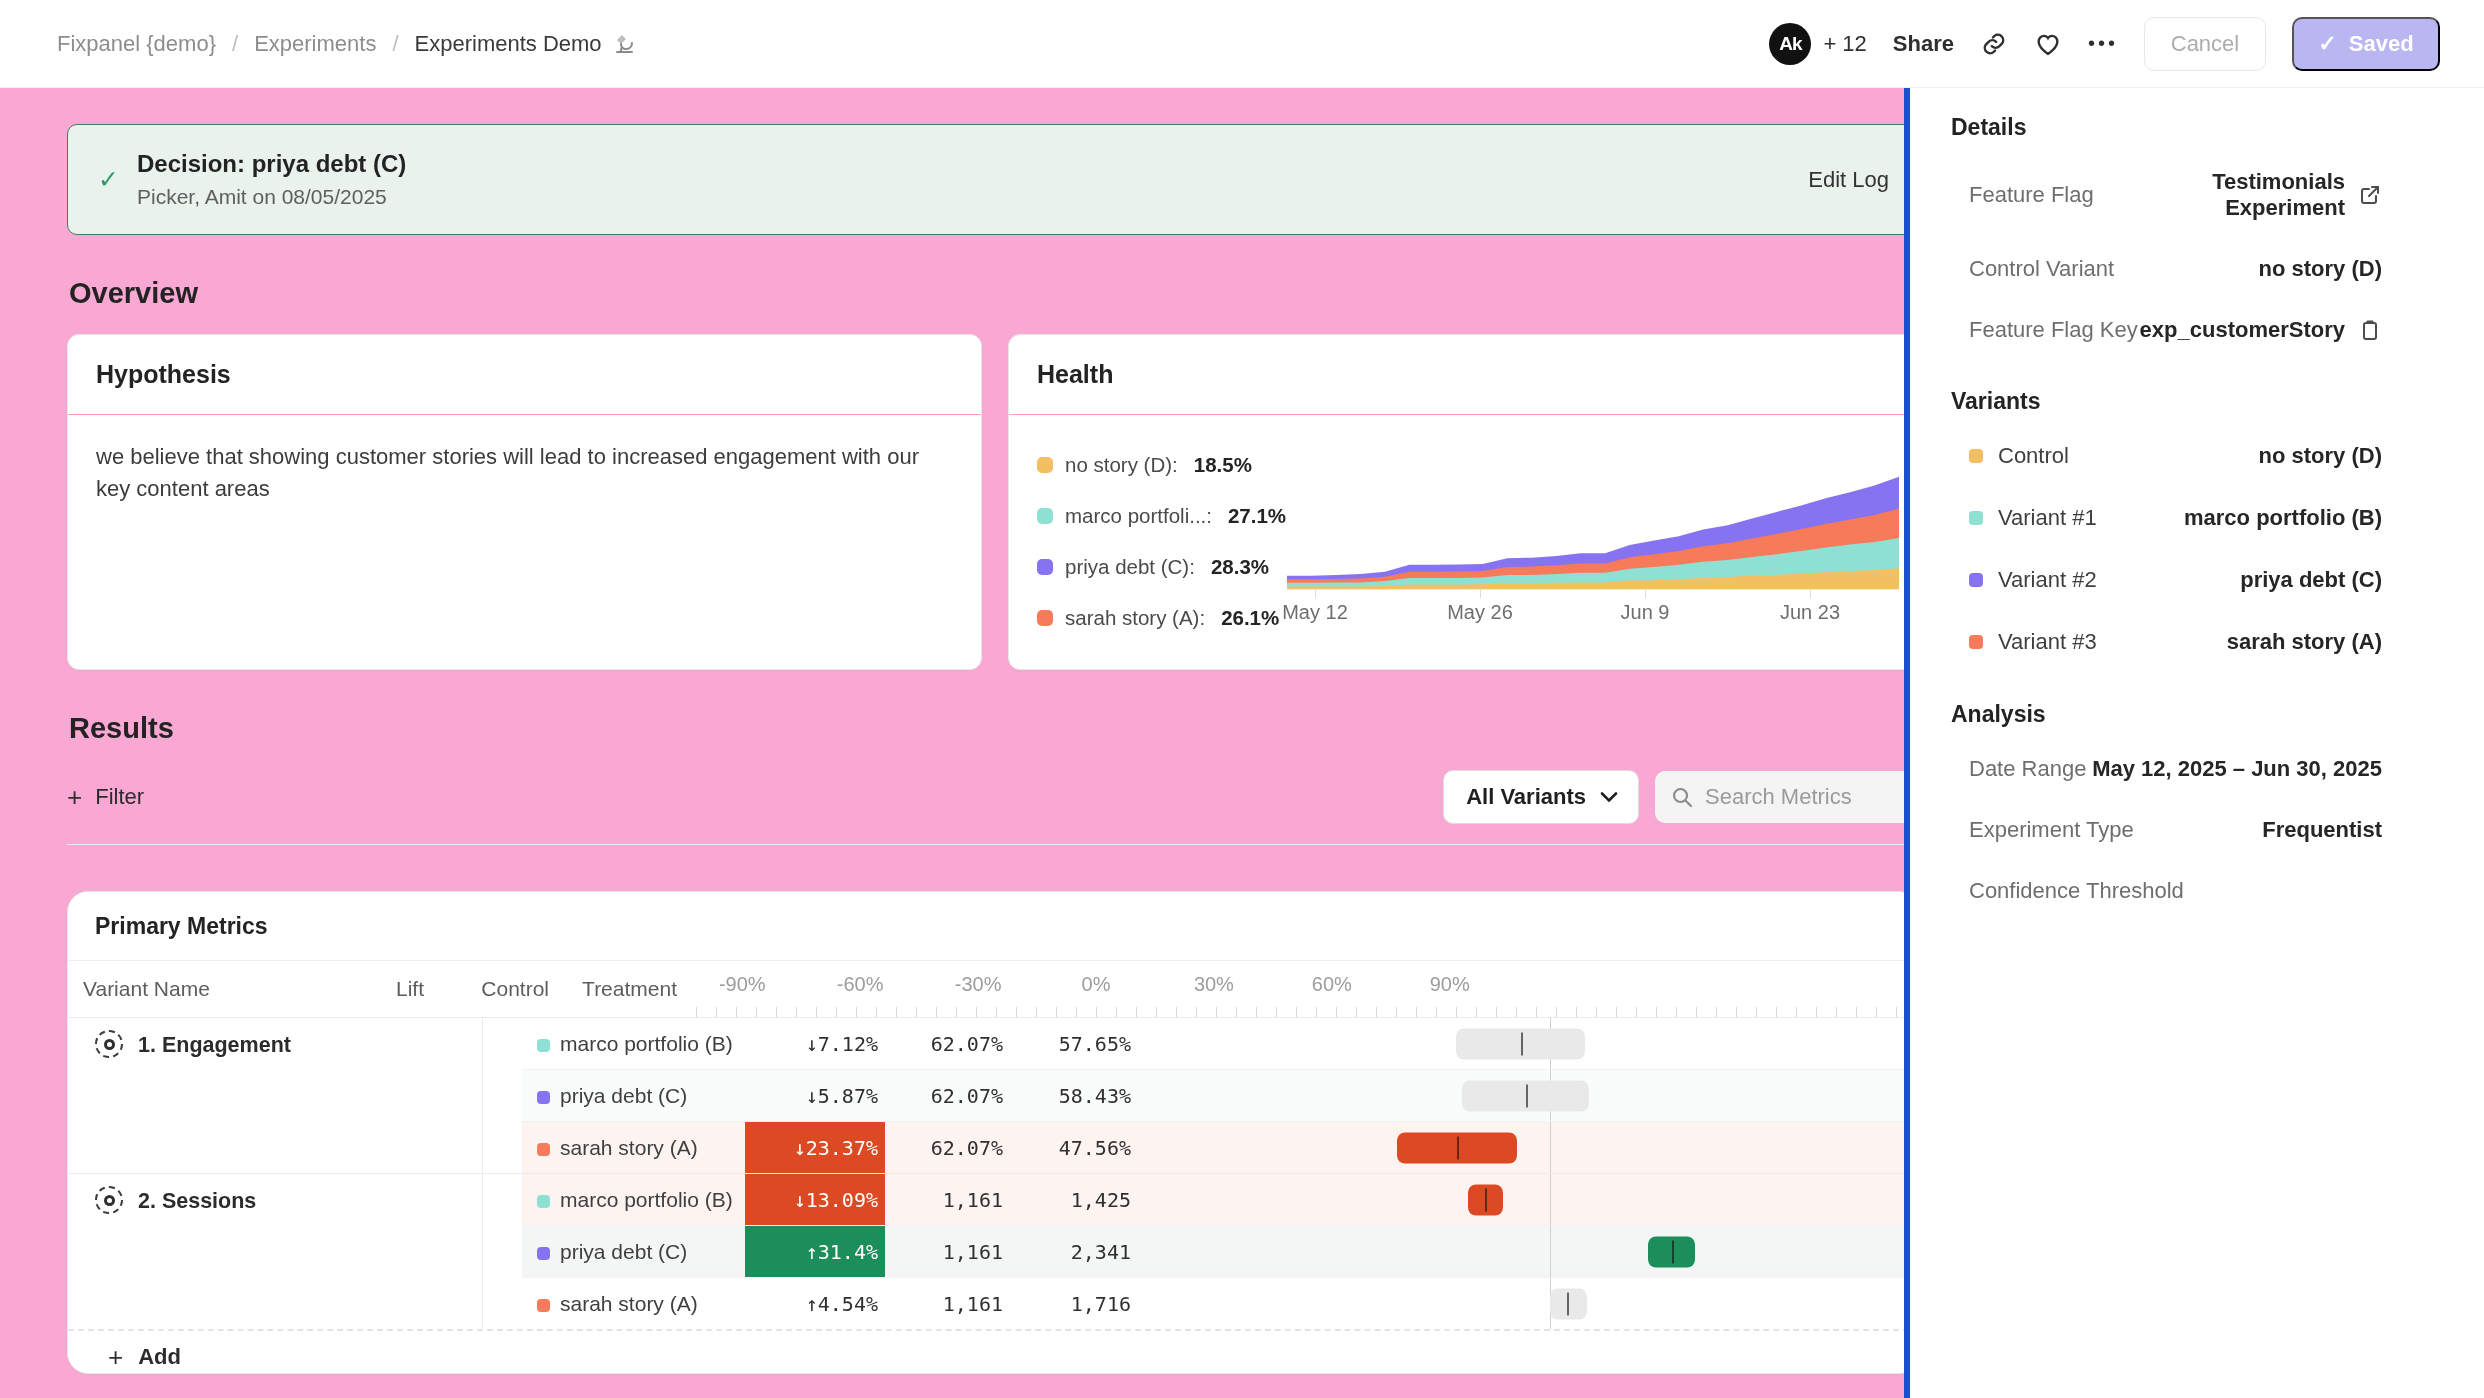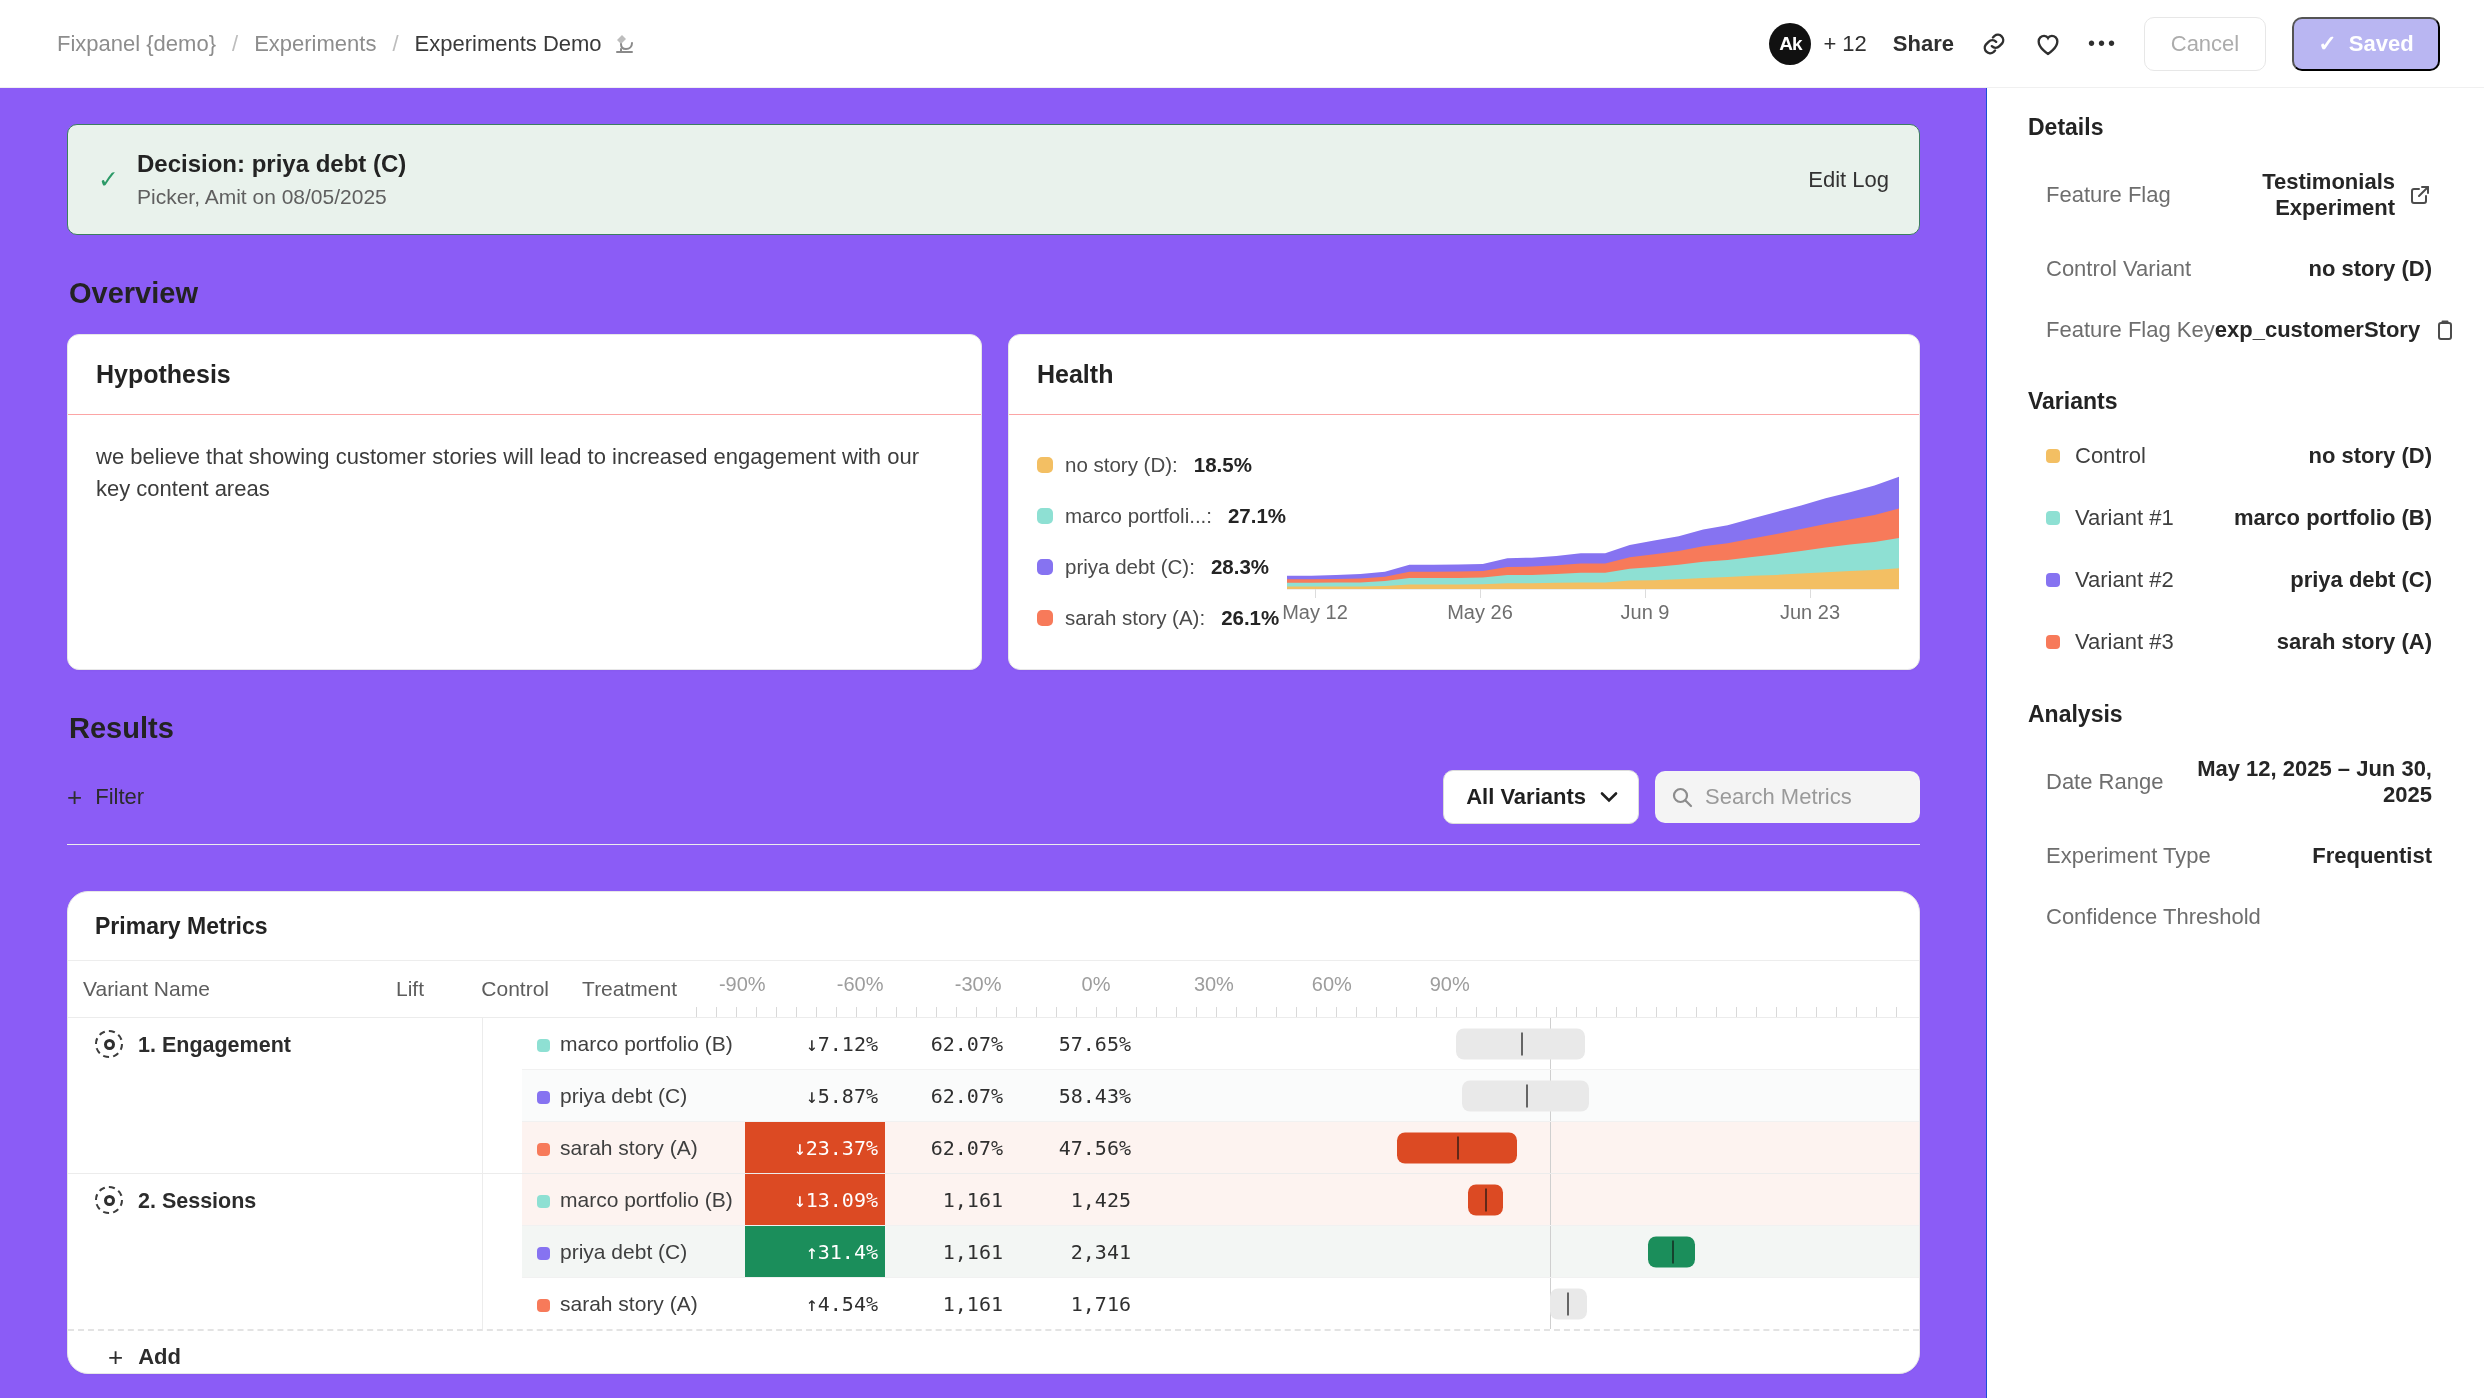--- a/index.html
+++ b/index.html
@@ -1,17 +1,17 @@
 <!DOCTYPE html>
 <html><head>
 <meta charset="utf-8">
 <style>
   html,body{margin:0;padding:0;background:#fff;width:2484px;height:1398px;overflow:hidden;
     font-family:"Liberation Sans","DejaVu Sans",sans-serif;color:#242424;}
-  #app{position:relative;width:2316px;height:1398px;background:#8b5cf6;text-decoration:underline;}
+  #app{position:relative;width:2316px;height:1398px;background:#f9a8d4;text-decoration:underline;}
 
   
   .top-header{position:absolute;left:0;top:0;width:2484px;height:88px;display:flex;align-items:center;
     padding:0 44px 0 57px;box-sizing:border-box;background:#fff;border-bottom:1px solid #f0f0f0;}
   .crumbs{display:flex;align-items:center;gap:16px;font-size:22px;}
   .crumb{color:#8d8d8d;cursor:pointer;}
   .crumb.current{color:#3a3a3a;font-weight:500;display:flex;align-items:center;gap:10px;}
   .crumb-sep{color:#bdbdbd;}
   .hdr-right{margin-left:auto;display:flex;align-items:center;gap:26px;}
   .avatar{width:42px;height:42px;border-radius:50%;background:#111;color:#fff;display:flex;align-items:center;
@@ -99,22 +99,22 @@
   .mono{font-family:"DejaVu Sans Mono","Liberation Mono",monospace;font-size:20px;color:#2f2f2f;}
   .lift-badge{width:140px;height:51px;display:flex;align-items:center;justify-content:flex-end;box-sizing:border-box;
     padding-right:7px;color:#fff;}
   .zero-line{position:absolute;left:400px;top:0;bottom:0;width:1px;background:#cfcfcf;}
   .ci-bar{position:absolute;top:50%;transform:translateY(-50%);height:31px;border-radius:8px;}
   .ci-tick{position:absolute;top:50%;transform:translateY(-50%);width:2px;height:23px;background:rgba(20,20,20,.62);}
   .add-row{height:52px;border-top:2px dashed #e3e3e3;display:flex;align-items:center;gap:15px;padding-left:40px;cursor:pointer;}
   .add-label{font-size:22px;font-weight:600;color:#2c2c2c;}
 
   
-  .sidebar{position:absolute;left:1986px;top:88px;width:498px;bottom:0;border-left:1px solid #1d4ed8;
-    box-sizing:border-box;padding:26px 52px 0 41px;background:#fff;}
+  .sidebar{position:absolute;left:1904px;top:88px;width:498px;bottom:0;border-left:6px solid #1d4ed8;
+    box-sizing:border-box;padding:26px 20px 0 41px;background:#fff;}
   .sb-h{font-size:23px;font-weight:700;color:#232323;margin:0 0 28px 0;}
   .sb-row{display:flex;align-items:center;margin:0 0 35px 18px;}
   .sb-label{font-size:22px;color:#6e6e6e;flex:0 0 auto;}
   .sb-val{margin-left:auto;font-size:22px;font-weight:600;color:#262626;text-align:right;}
   .sb-icon{margin-left:13px;flex:0 0 auto;display:flex;cursor:pointer;}
   .sb-gap{height:10px;}
   .sb-vrow{display:flex;align-items:center;margin:0 0 36px 18px;}
   .sb-vswatch{width:14px;height:14px;border-radius:4px;margin-right:15px;flex:0 0 auto;}
   .sb-vname{font-size:22px;color:#3f3f3f;}
 </style>

